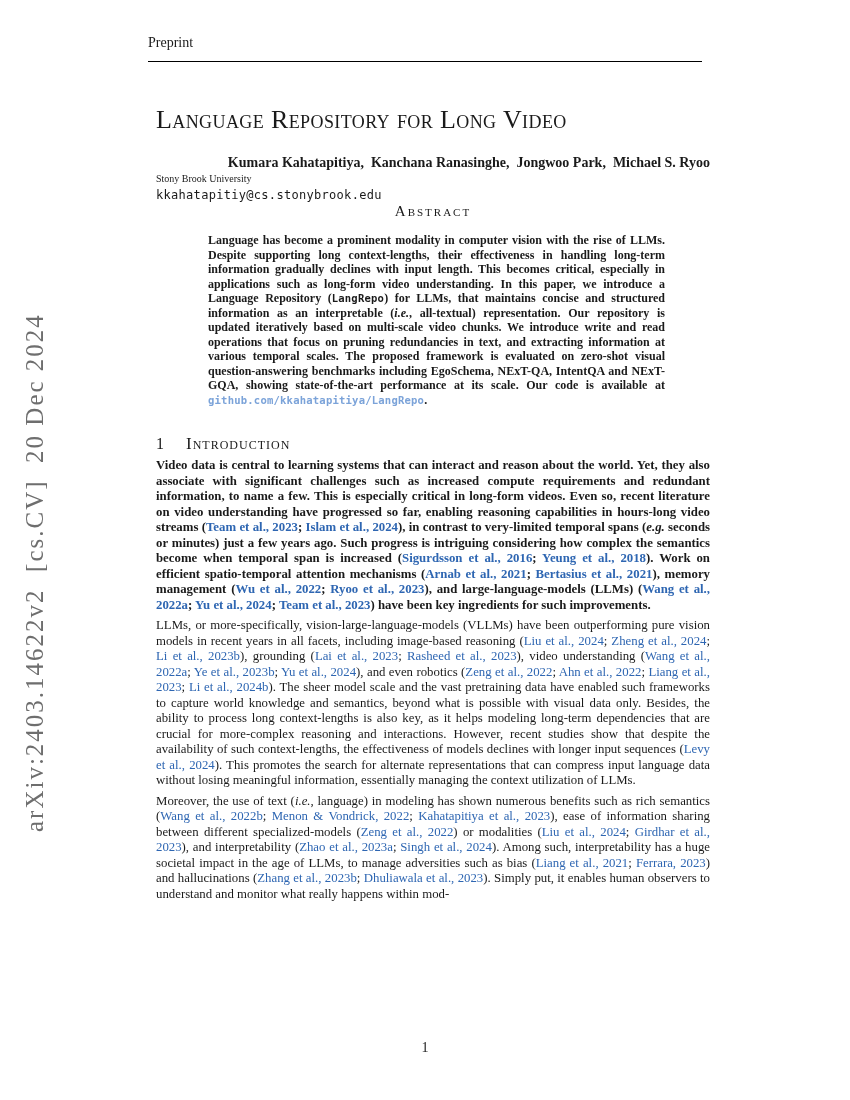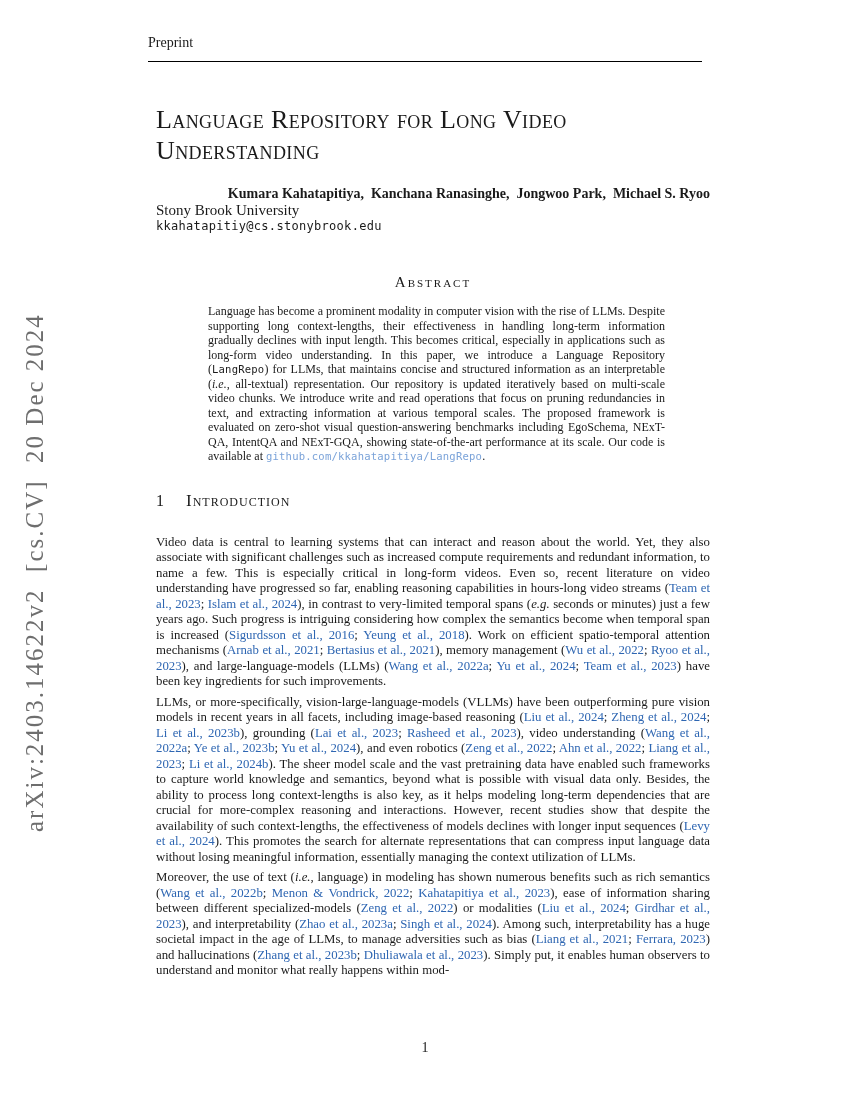--- a/index.html
+++ b/index.html
@@ -27,45 +27,45 @@
   }
   .content{
     position:absolute;top:104px;left:156px;width:554px;
   }
   .title{
     font-variant:small-caps;font-size:26px;line-height:31px;letter-spacing:0.4px;
   }
   .authors{
     margin-top:20px;font-size:14px;line-height:16px;font-weight:bold;white-space:pre-wrap;text-align:right;
   }
-  .affiliation{font-size:15px;line-height:16px;font-family:Liberation Serif, serif;}
+  .affiliation{font-size:10px;line-height:16px;font-family:Liberation Serif, serif;}
   .email{
     font-family:"DejaVu Sans Mono",monospace;font-size:12px;line-height:16px;letter-spacing:0.3px;
   }
   .abstract-head{
-    margin-top:40px;text-align:center;font-variant:small-caps;
+    text-align:center;font-variant:small-caps;
     font-size:15px;letter-spacing:2px;
   }
   .abstract-body{
     margin:13px 45px 0 52px;
-    font-size:12px;line-height:14.5px;text-align:justify;
+    font-size:12px;line-height:14.5px;text-align:justify;font-weight:bold;
   }
   .section-head{
     margin-top:26px;font-size:17px;line-height:21px;
   }
   .section-head .num{
     display:inline-block;width:30px;font-size:16px;font-variant:normal;
   }
   .section-head .sec-title{
     font-variant:small-caps;letter-spacing:1px;
   }
   .para{
     margin:5px 0 0 0;font-size:12.8px;line-height:15.5px;text-align:justify;
   }
-  .para.first{margin-top:24px;}
+  .para.first{margin-top:4px;font-weight:bold;}
   .run-cite{color:var(--citation);}
   .run-italic{font-style:italic;}
   .run-mono{
     font-family:"DejaVu Sans Mono",monospace;font-size:0.88em;letter-spacing:0.2px;
   }
   .run-url{
     font-family:"DejaVu Sans Mono",monospace;font-size:0.88em;letter-spacing:0.2px;
     color:var(--url);
   }
   .page-number{
@@ -79,21 +79,20 @@
 <div class="watermark">arXiv:2403.14622v2  [cs.CV]  20 Dec 2024</div>
 
 <div class="header">
   <span>Preprint</span>
 </div>
 
 <div class="content">
 
   <div class="title">
     <div>Language Repository for Long Video</div>
-    <div>Understanding</div>
   </div>
 
   <div class="authors">Kumara Kahatapitiya,  Kanchana Ranasinghe,  Jongwoo Park,  Michael S. Ryoo</div>
   <div class="affiliation">Stony Brook University</div>
   <div class="email">kkahatapitiy@cs.stonybrook.edu</div>
 
   <div class="abstract-head">Abstract</div>
   <div class="abstract-body"><span>Language has become a prominent modality in computer vision with the rise of LLMs. Despite supporting long context-lengths, their effectiveness in handling long-term information gradually declines with input length. This becomes critical, especially in applications such as long-form video understanding. In this paper, we introduce a Language Repository (</span><span class="run-mono">LangRepo</span><span>) for LLMs, that maintains concise and structured information as an interpretable (</span><span class="run-italic">i.e.</span><span>, all-textual) representation. Our repository is updated iteratively based on multi-scale video chunks. We introduce write and read operations that focus on pruning redundancies in text, and extracting information at various temporal scales. The proposed framework is evaluated on zero-shot visual question-answering benchmarks including EgoSchema, NExT-QA, IntentQA and NExT-GQA, showing state-of-the-art performance at its scale. Our code is available at </span><span class="run-url">github.com/kkahatapitiya/LangRepo</span><span>.</span></div>
 
   <div class="section-head">

